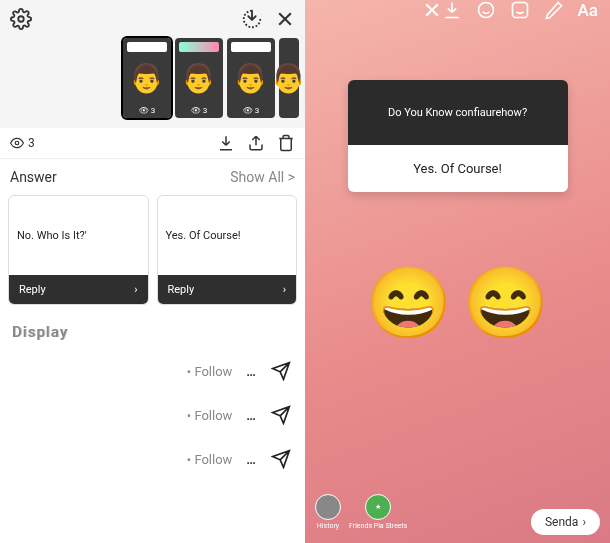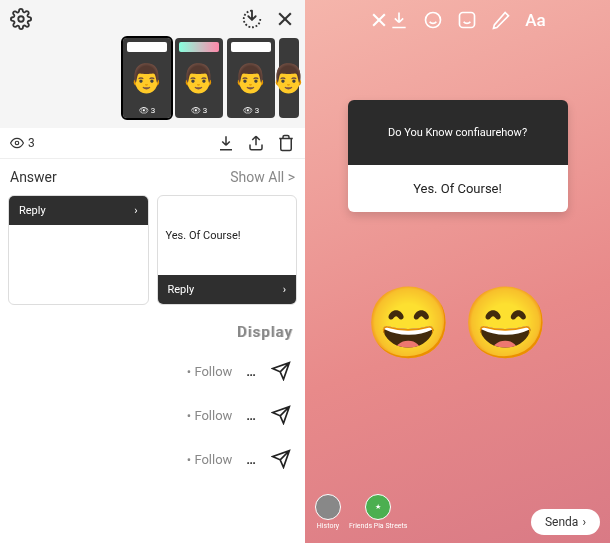--- a/index.html
+++ b/index.html
@@ -18,27 +18,27 @@
   .thumb .face { width: 100%; height: 100%; display:flex; align-items:center; justify-content:center; font-size:28px; }
   .thumb .views { position:absolute; bottom:3px; left:0; right:0; text-align:center; color:#fff; font-size:8px; }
   .viewer-row { background:#fff; padding: 6px 10px; display:flex; justify-content:space-between; align-items:center; border-bottom:1px solid #eee; margin-top:2px;}
   .viewer-count { font-size:12px; color:#333; display:flex; align-items:center; gap:4px;}
   .viewer-actions { display:flex; gap:12px; }
   .answer-row { background:#fff; padding: 10px; display:flex; justify-content:space-between; align-items:center; font-size:14px; color:#333; }
   .cards { display:flex; gap:8px; padding: 0 8px 10px 8px; background:#fff; }
   .card { flex:1; border:1px solid #ddd; border-radius:6px; overflow:hidden; display:flex; flex-direction:column; height:110px; }
   .card-body { flex:1; display:flex; align-items:center; padding:8px; font-size:11px; color:#222; }
   .card-foot { background:#2f2f2f; color:#fff; padding:8px 10px; font-size:11px; display:flex; justify-content:space-between; align-items:flex-start; }
-  .display-label { padding:8px 12px; font-weight:600; letter-spacing:1px; color:#888; font-size:15px; text-shadow: 1px 0 #ccc; background:#fff;text-align:right;}
+  .display-label { padding:8px 12px; font-weight:600; letter-spacing:1px; color:#888; font-size:15px; text-shadow: 1px 0 #ccc; background:#fff;}
   .follow-list { background:#fff; flex:1; }
   .follow-item { display:flex; align-items:center; justify-content:flex-end; gap:14px; padding:12px 14px; font-size:13px; color:#888;}
   .dots { letter-spacing:1px; font-weight:bold; color:#333; }
 
   
-  .r-top { display:flex; justify-content:center; align-items:center; padding:10px 12px; }
+  .r-top { display:flex; justify-content:flex-end; align-items:center; padding:0 12px; }
   .r-icons { display:flex; gap:14px; align-items:center; }
   .poll { margin: 60px auto 0 auto; width: 220px; border-radius:6px; overflow:hidden; box-shadow:0 4px 10px rgba(0,0,0,0.15);}
   .poll-q { background:#2b2b2b; color:#fff; font-size:11px; padding:26px; text-align:center; }
   .poll-a { background:#fff; color:#222; font-size:13px; padding:16px; text-align:center; }
   .emoji-row { display:flex; justify-content:center; gap:10px; margin-top:70px; }
   .big-emoji { font-size:70px; }
   .r-bottom { position:absolute; bottom:8px; left:0; right:0; display:flex; align-items:center; padding:0 10px; gap:8px;}
   .share-target { display:flex; flex-direction:column; align-items:center; font-size:7px; color:#fff; }
   .share-circle { width:26px; height:26px; border-radius:50%; background:#888; border:1px solid #fff; margin-bottom:2px; display:flex; align-items:center; justify-content:center;}
   .share-circle.green { background:#4caf50; }
@@ -122,20 +122,21 @@
     </div>
   </div>
 
   <div class="answer-row">
     <span>Answer</span>
     <span style="color:#888;">Show All &gt;</span>
   </div>
 
   <div class="cards">
     <div class="card">
+      <div class="card-body">No. Who Is It?'</div>
       <div class="card-foot">
         <span>Reply</span>
         <span>›</span>
       </div>
     </div>
     <div class="card">
       <div class="card-body">Yes. Of Course!</div>
       <div class="card-foot">
         <span>Reply</span>
         <span>›</span>

